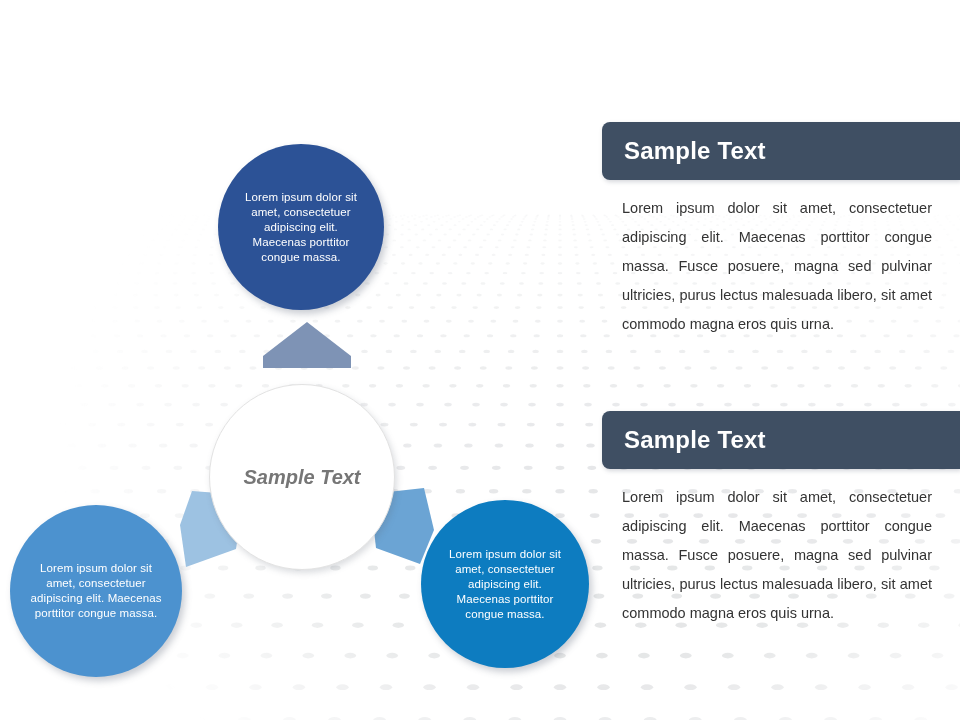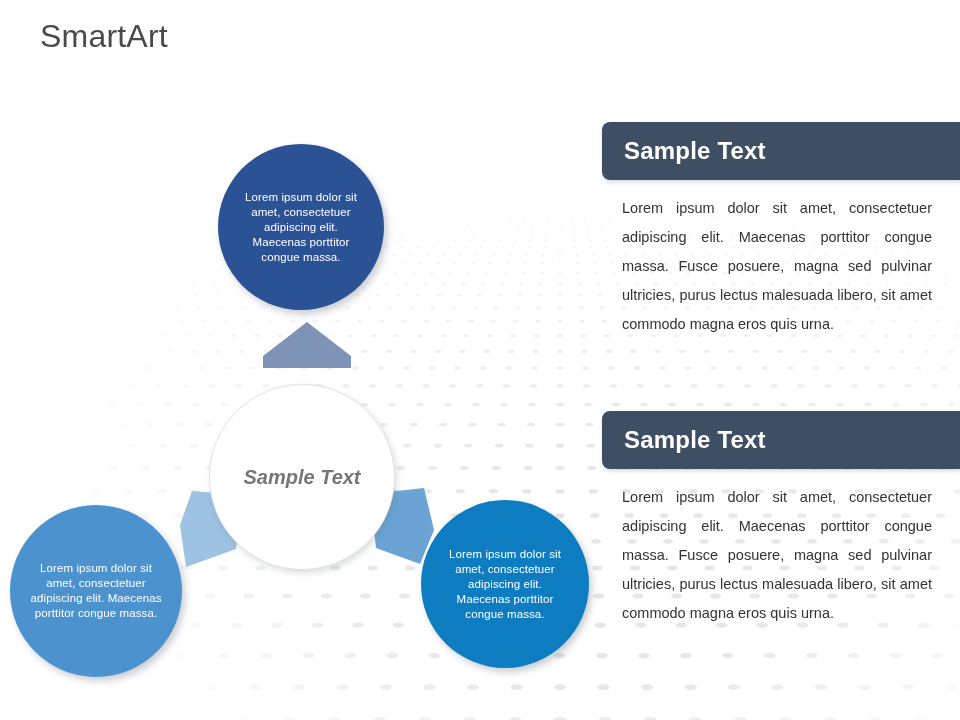--- a/index.html
+++ b/index.html
@@ -1805,21 +1805,20 @@
         <ellipse cx="695.3" cy="720.0" rx="6.40" ry="3.00" opacity="0.920"></ellipse>
         <ellipse cx="740.4" cy="720.0" rx="6.40" ry="3.00" opacity="0.920"></ellipse>
         <ellipse cx="785.5" cy="720.0" rx="6.40" ry="3.00" opacity="0.920"></ellipse>
         <ellipse cx="830.6" cy="720.0" rx="6.40" ry="3.00" opacity="0.920"></ellipse>
         <ellipse cx="875.7" cy="720.0" rx="6.40" ry="3.00" opacity="0.920"></ellipse>
         <ellipse cx="920.8" cy="720.0" rx="6.40" ry="3.00" opacity="0.920"></ellipse>
         <ellipse cx="965.9" cy="720.0" rx="6.40" ry="3.00" opacity="0.920"></ellipse>
       </g>
   </svg>
 
-  <div class="title">SmartArt</div>
 
   <svg class="arrow" style="left:263px; top:322px; width:88px; height:46px;" viewBox="0 0 88 46" xmlns="http://www.w3.org/2000/svg">
     <polygon points="44,0 88,34 88,46 0,46 0,34" fill="#7e93b5"></polygon>
   </svg>
 
   <svg class="arrow" style="left:178px; top:489px; width:66px; height:78px;" viewBox="0 0 66 78" xmlns="http://www.w3.org/2000/svg">
     <polygon points="66,6 58,60 8,78 2,36 14,2" fill="#9dc2e2"></polygon>
   </svg>
 
   <svg class="arrow" style="left:368px; top:486px; width:68px; height:80px;" viewBox="0 0 68 80" xmlns="http://www.w3.org/2000/svg">

